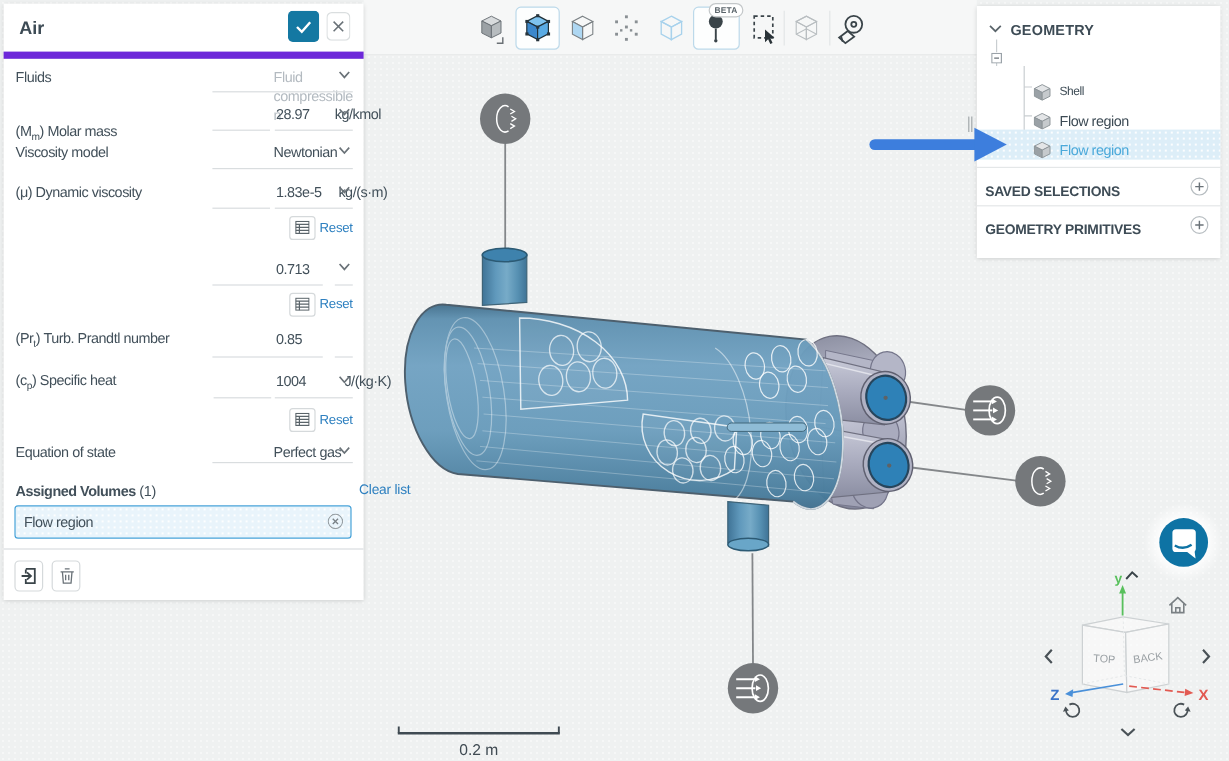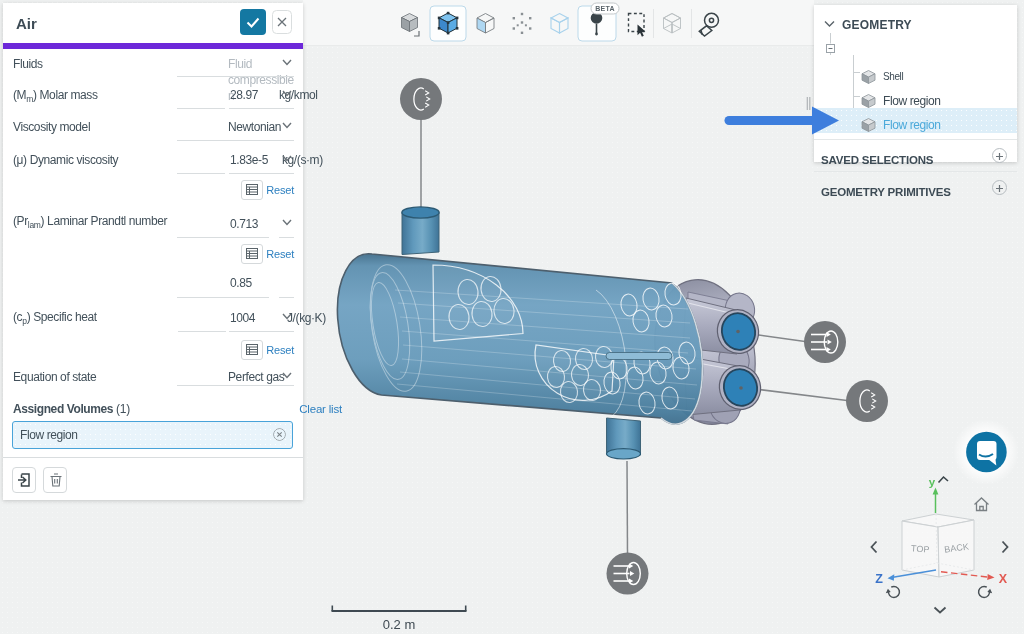--- a/index.html
+++ b/index.html
@@ -19,21 +19,21 @@
   .rsticon{position:absolute;left:238px;width:22px;height:20px;border:1px solid #d5d9db;border-radius:3px;background:#fff;box-sizing:border-box;}
   .rst{position:absolute;left:258px;width:33px;font-size:11px;color:#2e80c0;text-align:right;line-height:16px;letter-spacing:-0.2px;}
   sub{font-size:8.5px;letter-spacing:-0.3px;}
   #chip{position:absolute;left:9px;top:418px;width:279px;height:26px;border:1.5px solid #49a3d9;
     border-radius:3px;background:#e9f4fb;background-image:radial-gradient(rgba(255,255,255,0.9) 0.8px, transparent 0.9px);background-size:5px 5px;}
   #chip .t{position:absolute;left:7px;top:6px;line-height:14px;}
   #chip .x{position:absolute;right:6px;top:6px;width:13px;height:13px;border:1px solid #98a0a5;
     border-radius:50%;}
   .botbtn{position:absolute;top:464px;width:24px;height:26px;border:1px solid #d5d9db;border-radius:4px;background:#fff;box-sizing:border-box;}
   
-  #rp{position:absolute;left:814px;top:5px;width:203px;height:157px;background:#fff;
+  #rp{position:absolute;left:814px;top:5px;width:203px;height:210px;background:#fff;
     box-shadow:0 1px 4px rgba(0,0,0,.18);z-index:5;color:#3d4b55;}
   #rp .sect{position:absolute;left:7px;font-size:11.5px;font-weight:bold;color:#3d4b55;letter-spacing:-0.2px;line-height:16px;}
   #rp .plus{position:absolute;left:178px;width:15px;height:15px;border:1px solid #b7bdc1;border-radius:50%;box-sizing:border-box;}
   #rp .hl{position:absolute;left:0;top:103px;width:203px;height:25px;background:#ddeef8;background-image:radial-gradient(rgba(255,255,255,0.9) 0.8px, transparent 0.9px);background-size:5px 5px;}
   #rp .row{position:absolute;font-size:11.5px;letter-spacing:-0.4px;line-height:16px;white-space:nowrap;}
   #rp .div{position:absolute;left:0;width:203px;height:1px;background:#e4e7e8;}
 </style>
 </head>
 <body>
 <div id="root">
@@ -361,47 +361,47 @@
       </svg>
   <svg style="position:absolute;left:269px;top:7px" width="20" height="24">
         <rect x="0.5" y="0.5" width="19" height="23" rx="4" fill="#fff" stroke="#dadedf"></rect>
         <path d="M6 8 L14 16 M14 8 L6 16" stroke="#6a7278" stroke-width="1.3"></path>
       </svg>
 
   <div class="lbl" style="top:53px">Fluids</div>
   <div class="val ph" style="left:177px;top:53px">Fluid compressible n</div>
   <div class="ul" style="left:174px;top:73px;width:117px"></div>
 
-  <div class="lbl" style="top:84px">(M<sub>m</sub>) Molar mass</div>
+  <div class="lbl" style="top:98px">(M<sub>m</sub>) Molar mass</div>
   <div class="val" style="left:179px;top:84px">28.97</div>
   <div class="val" style="left:228px;top:84px">kg/kmol</div>
   <div class="ul" style="left:174px;top:105px;width:48px"></div>
   <div class="ul" style="left:226px;top:105px;width:65px"></div>
 
   <div class="lbl" style="top:116px">Viscosity model</div>
   <div class="val" style="left:177px;top:116px">Newtonian</div>
   <div class="ul" style="left:174px;top:137px;width:117px"></div>
 
   <div class="lbl" style="top:149px">(μ) Dynamic viscosity</div>
   <div class="val" style="left:179px;top:149px">1.83e-5</div>
   <div class="val" style="left:231px;top:149px">kg/(s·m)</div>
   <div class="ul" style="left:174px;top:170px;width:48px"></div>
   <div class="ul" style="left:226px;top:170px;width:65px"></div>
 
   <div class="rsticon" style="top:177px"></div>
   <div class="rst" style="top:179px">Reset</div>
 
-  <div class="lbl" style="top:210px">(Pr<sub>lam</sub>) Laminar Prandtl number</div>
   <div class="val" style="left:179px;top:213px">0.713</div>
   <div class="ul" style="left:174px;top:234px;width:92px"></div>
   <div class="ul" style="left:276px;top:234px;width:15px"></div>
 
   <div class="rsticon" style="top:241px"></div>
   <div class="rst" style="top:243px">Reset</div>
 
+  <div class="lbl" style="top:271px">(Pr<sub>t</sub>) Turb. Prandtl number</div>
   <div class="val" style="left:179px;top:272px">0.85</div>
   <div class="ul" style="left:174px;top:294px;width:92px"></div>
   <div class="ul" style="left:276px;top:294px;width:15px"></div>
 
   <div class="lbl" style="top:306px">(c<sub>p</sub>) Specific heat</div>
   <div class="val" style="left:179px;top:307px">1004</div>
   <div class="val" style="left:236px;top:307px">J/(kg·K)</div>
   <div class="ul" style="left:175px;top:328px;width:48px"></div>
   <div class="ul" style="left:226px;top:328px;width:65px"></div>
 

